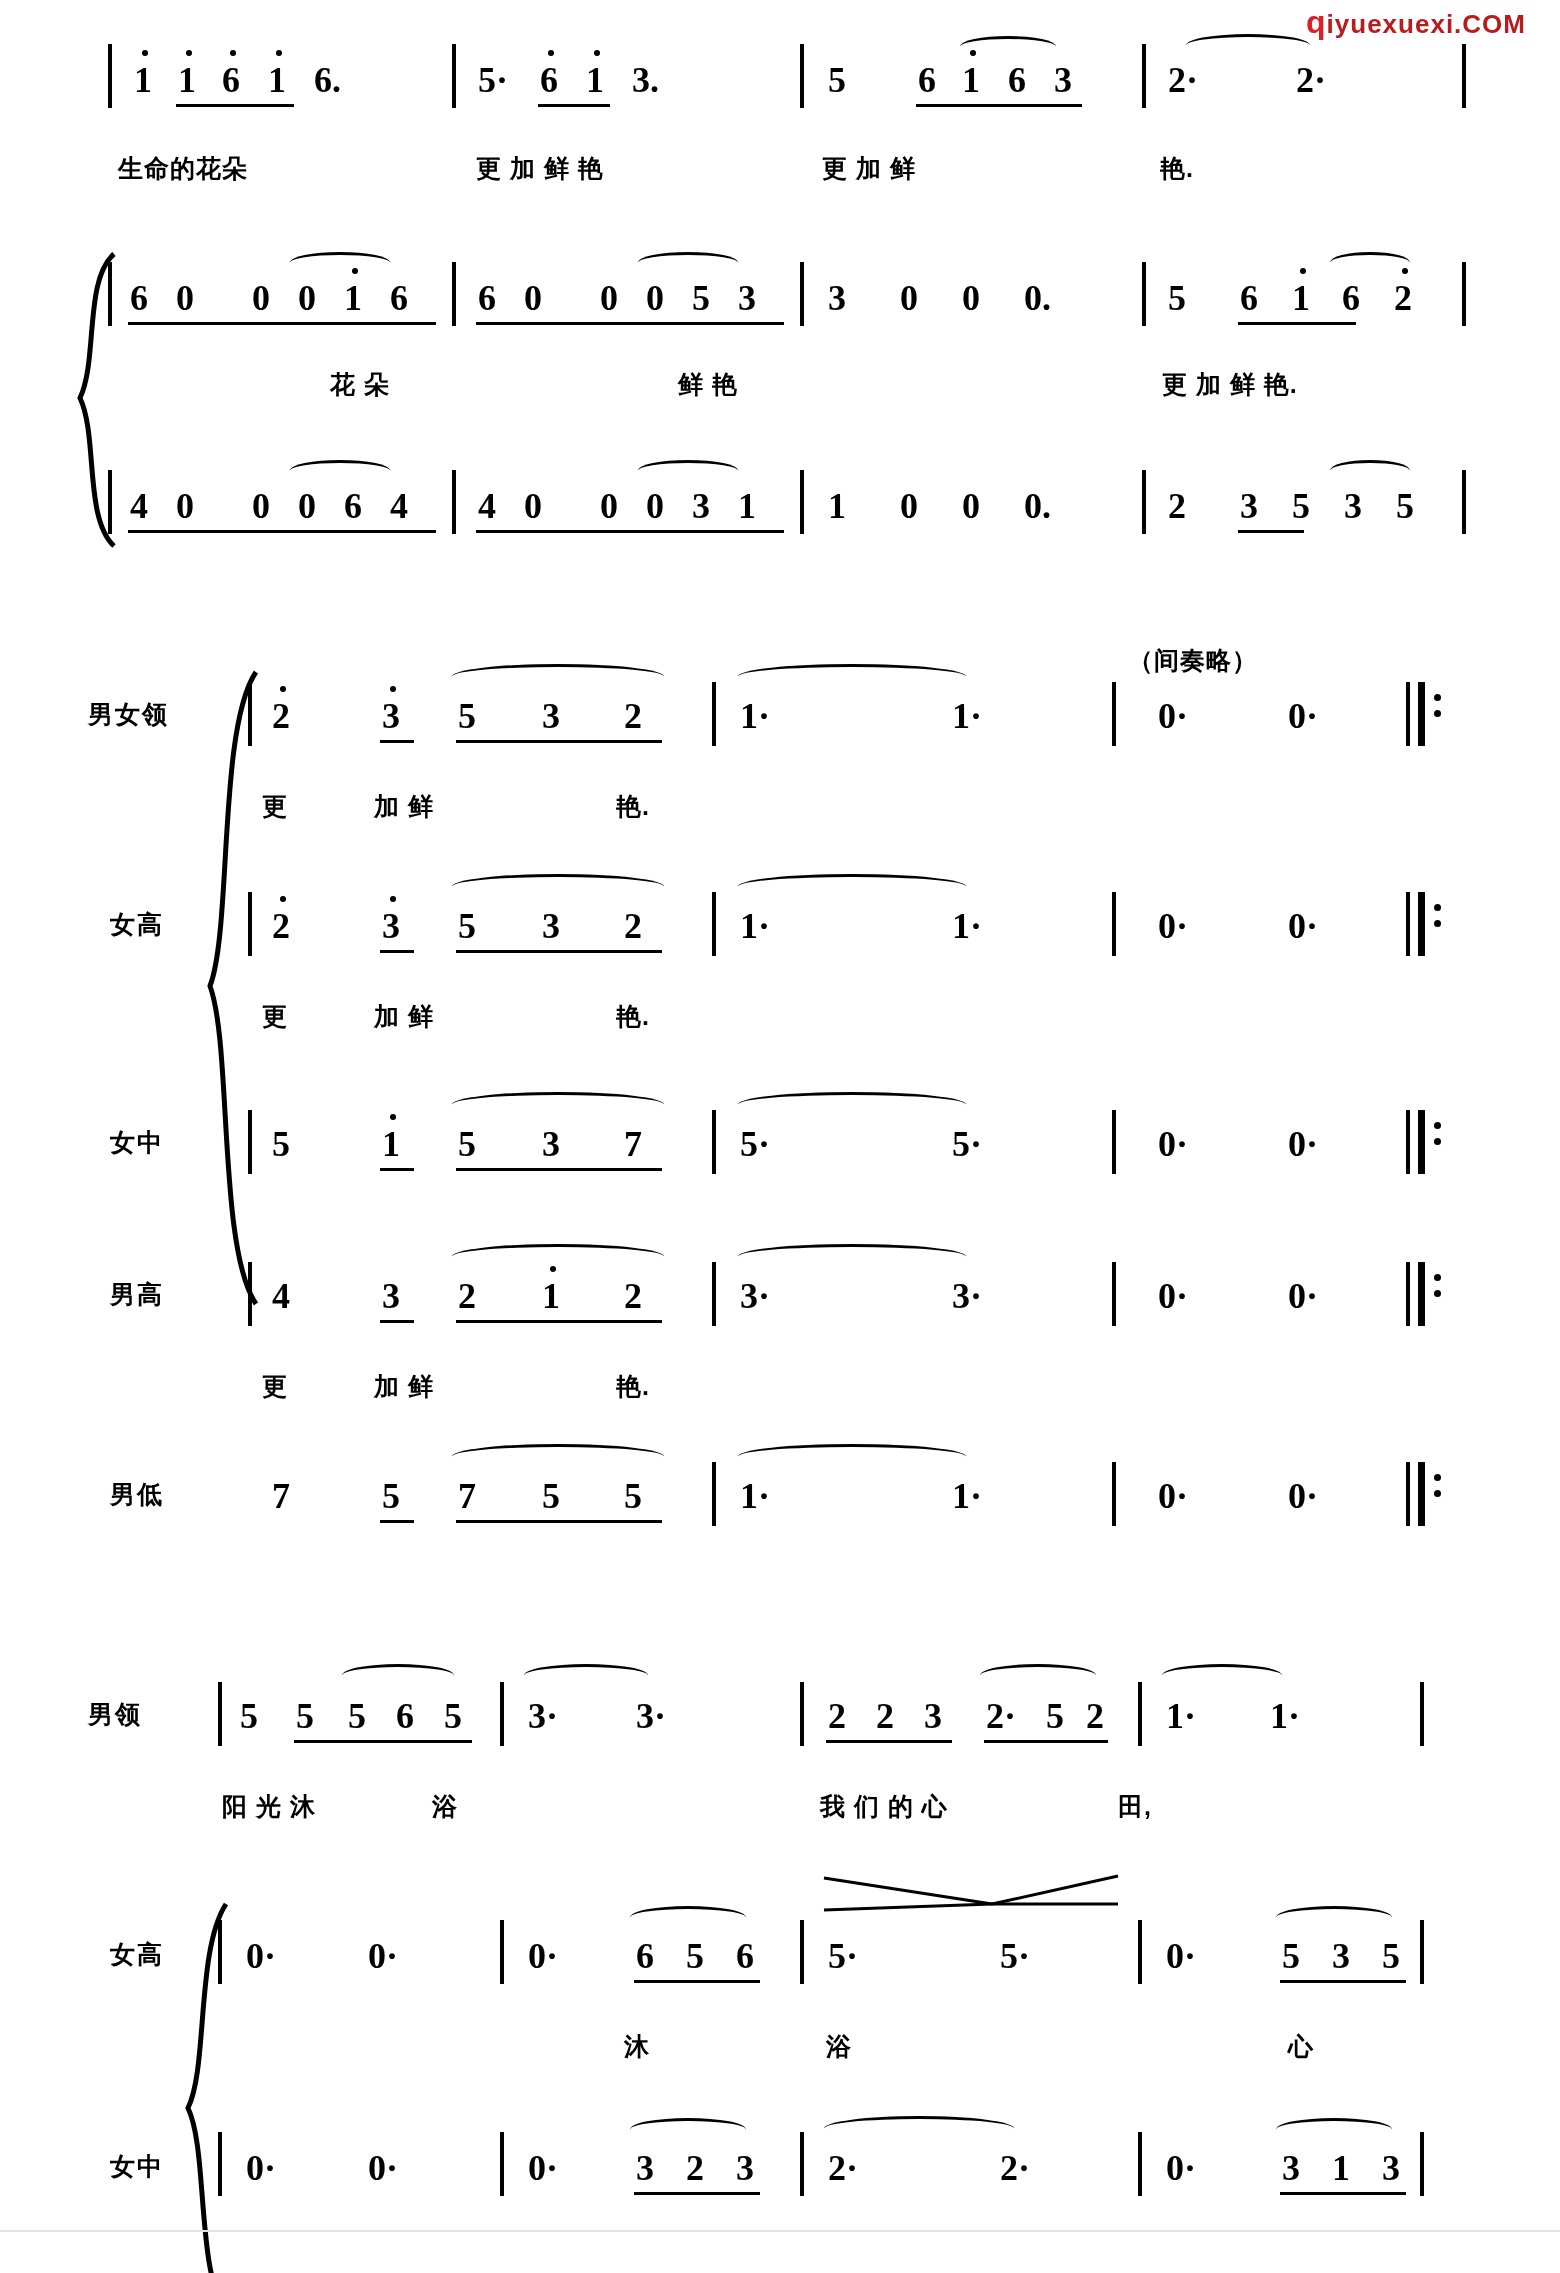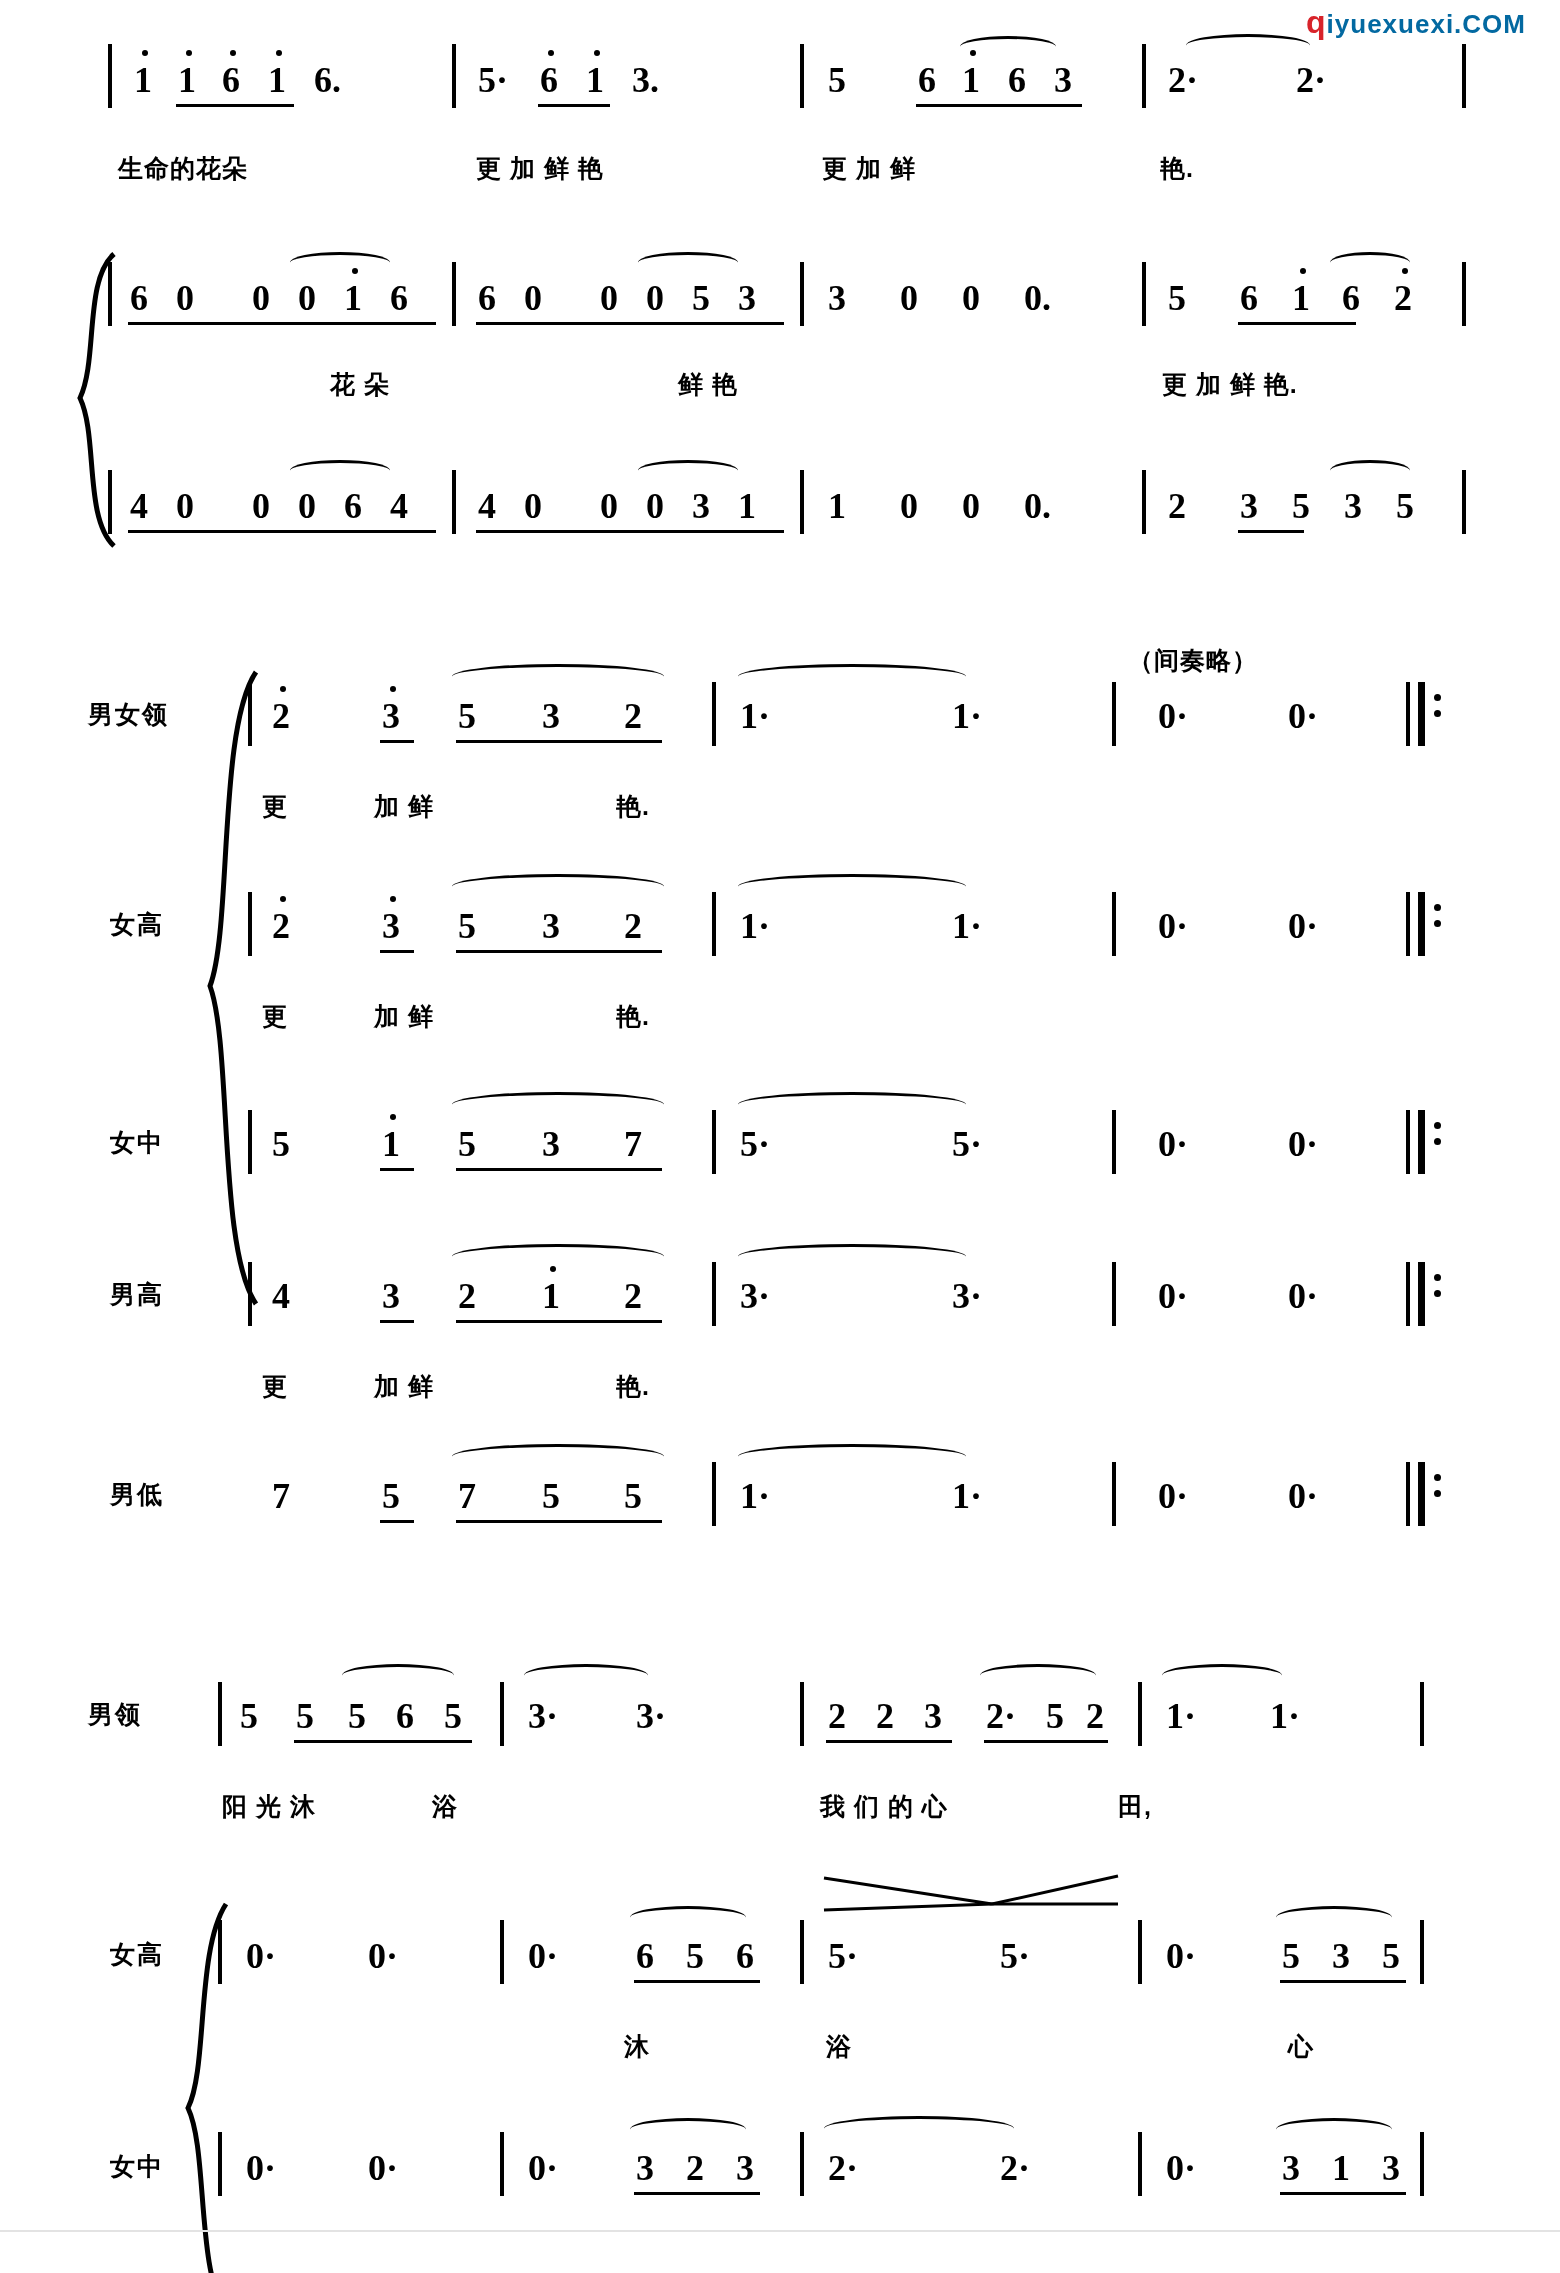--- a/index.html
+++ b/index.html
@@ -10,21 +10,21 @@
   .page{position:absolute;left:0;top:0;width:1560px;height:2273px;}
 
   
   .watermark{
     position:absolute;right:34px;top:4px;
     font-family:"Liberation Sans", sans-serif;
     font-size:26px;letter-spacing:1px;font-weight:bold;
     color:#d8232a;white-space:nowrap;
   }
   .watermark .q{font-size:32px;}
-  .watermark .rest{color:#0369a1;}
+  .watermark .rest{color:#b91c1c;}
 
   
   .sys{position:absolute;}
   .voice-label{
     position:absolute;
     font-family:"Liberation Sans", sans-serif;
     font-weight:bold;font-size:25px;letter-spacing:2px;
     color:#000;white-space:nowrap;
   }
   .note{

